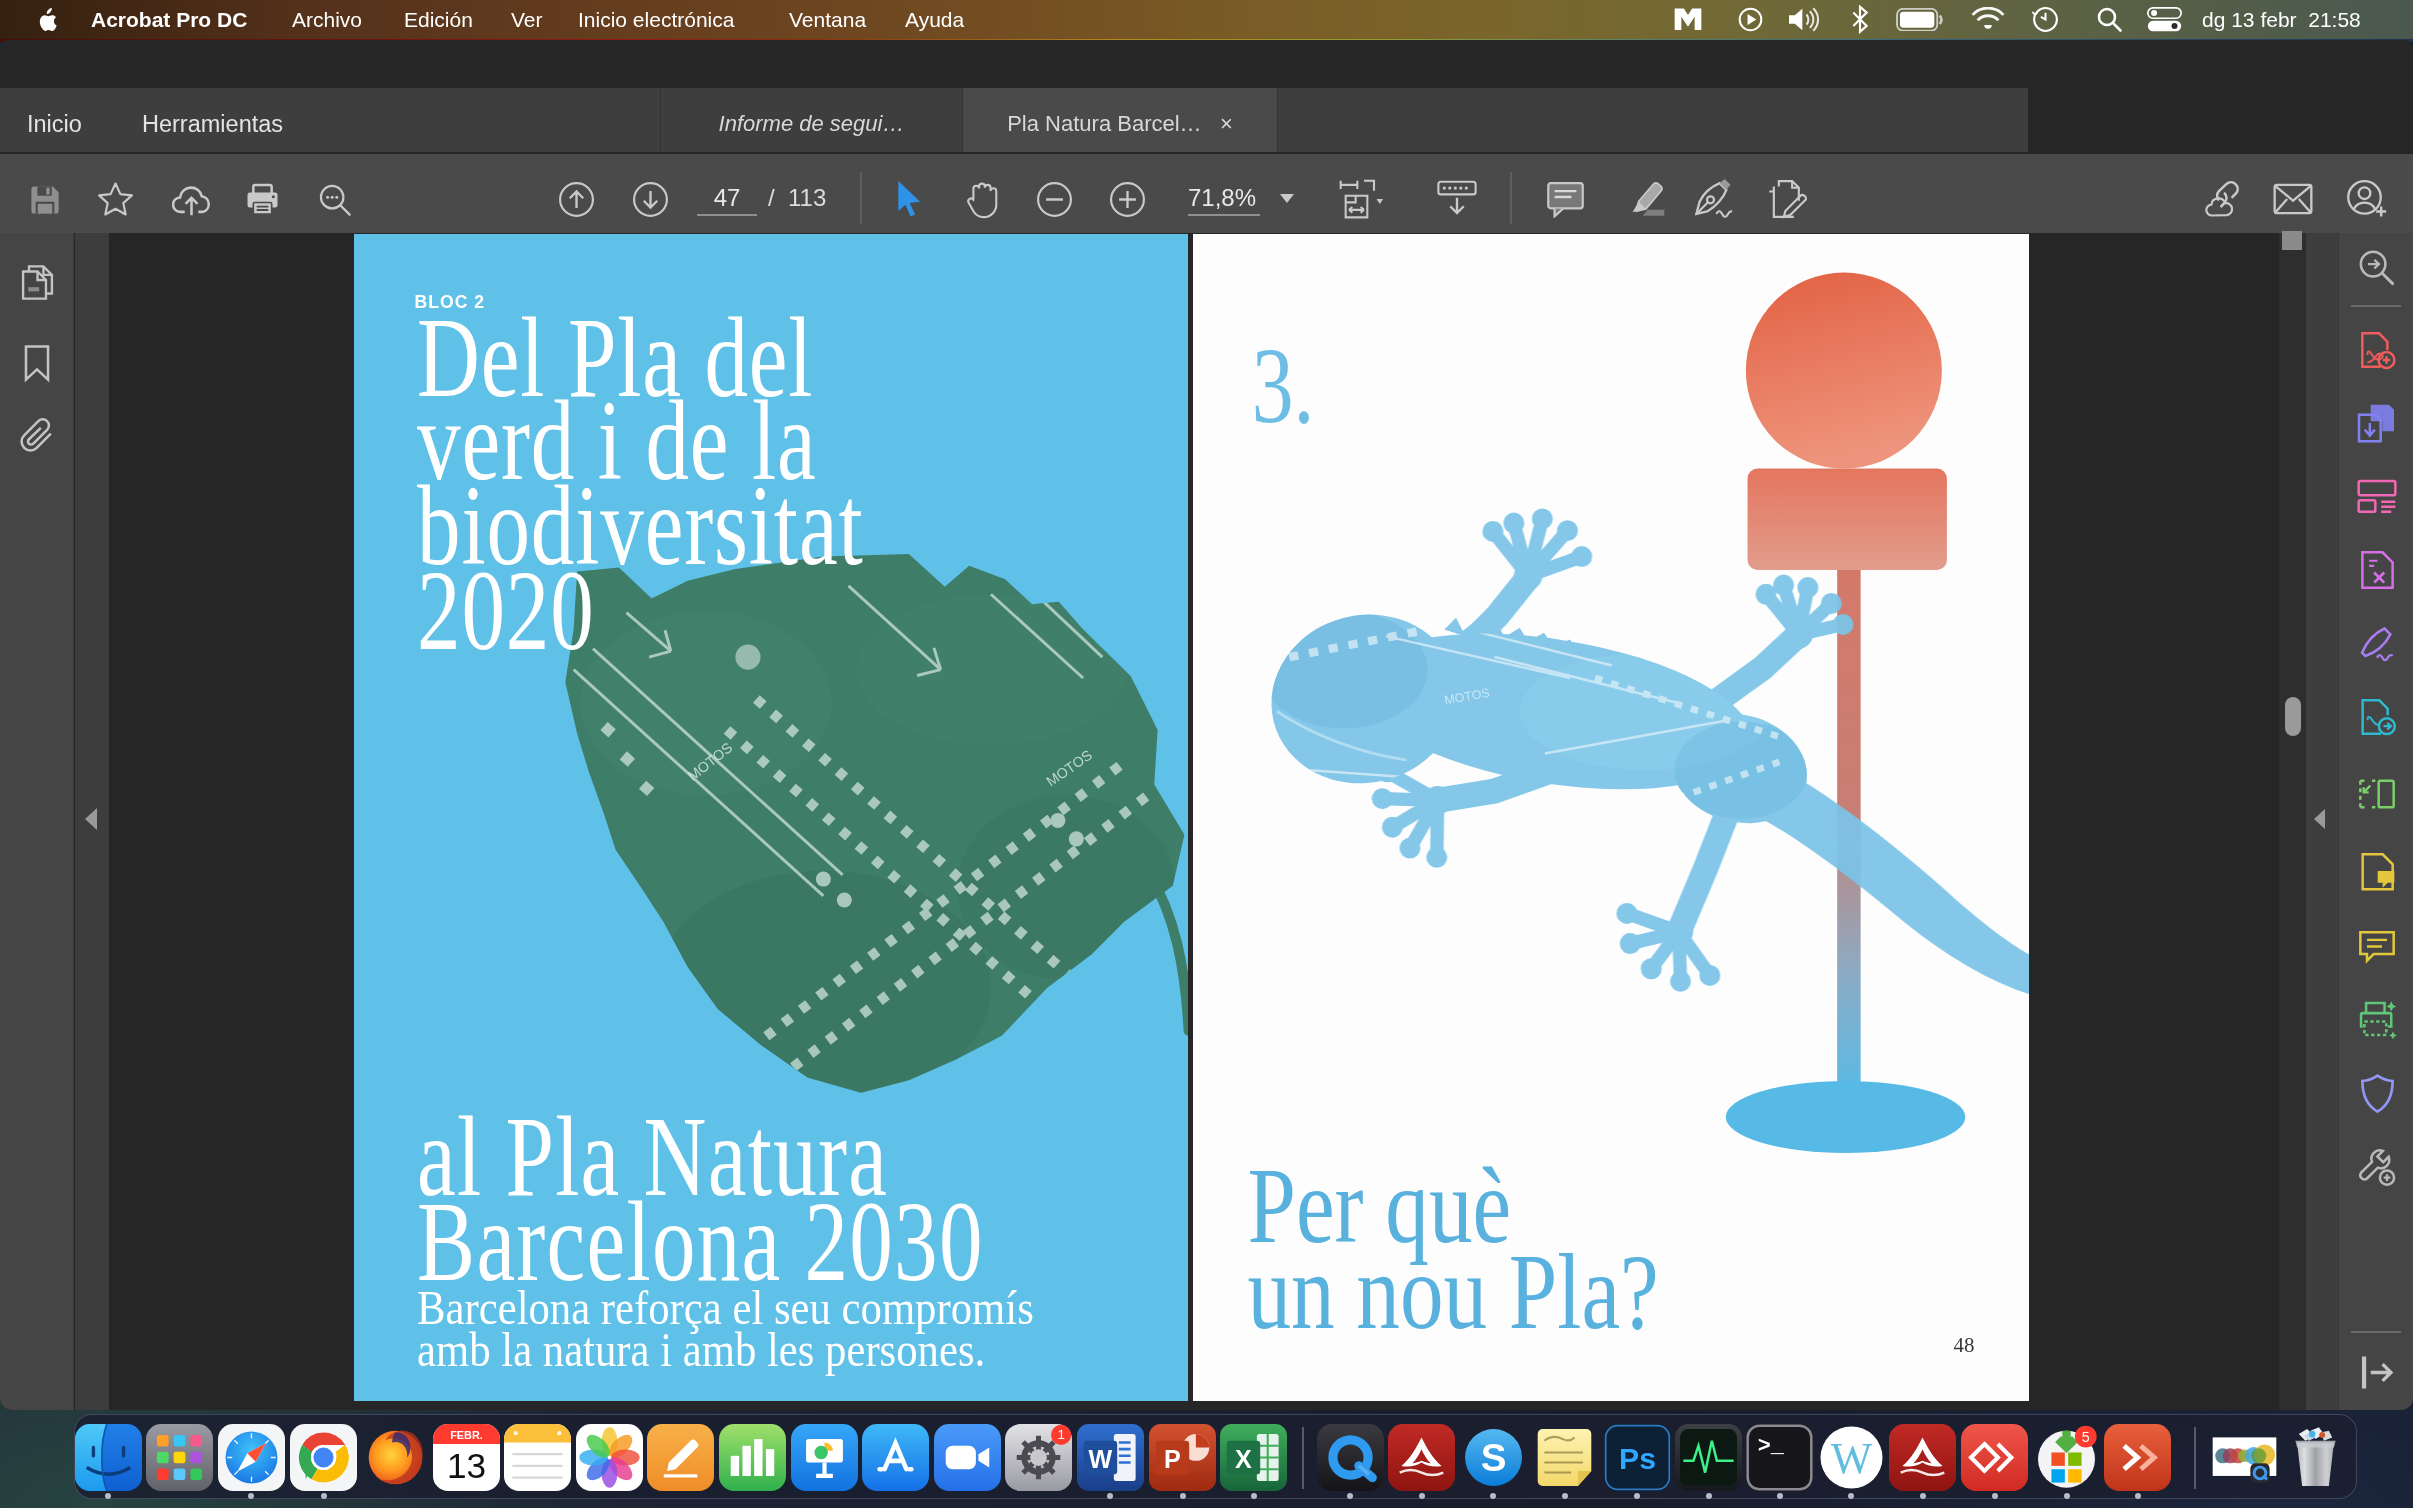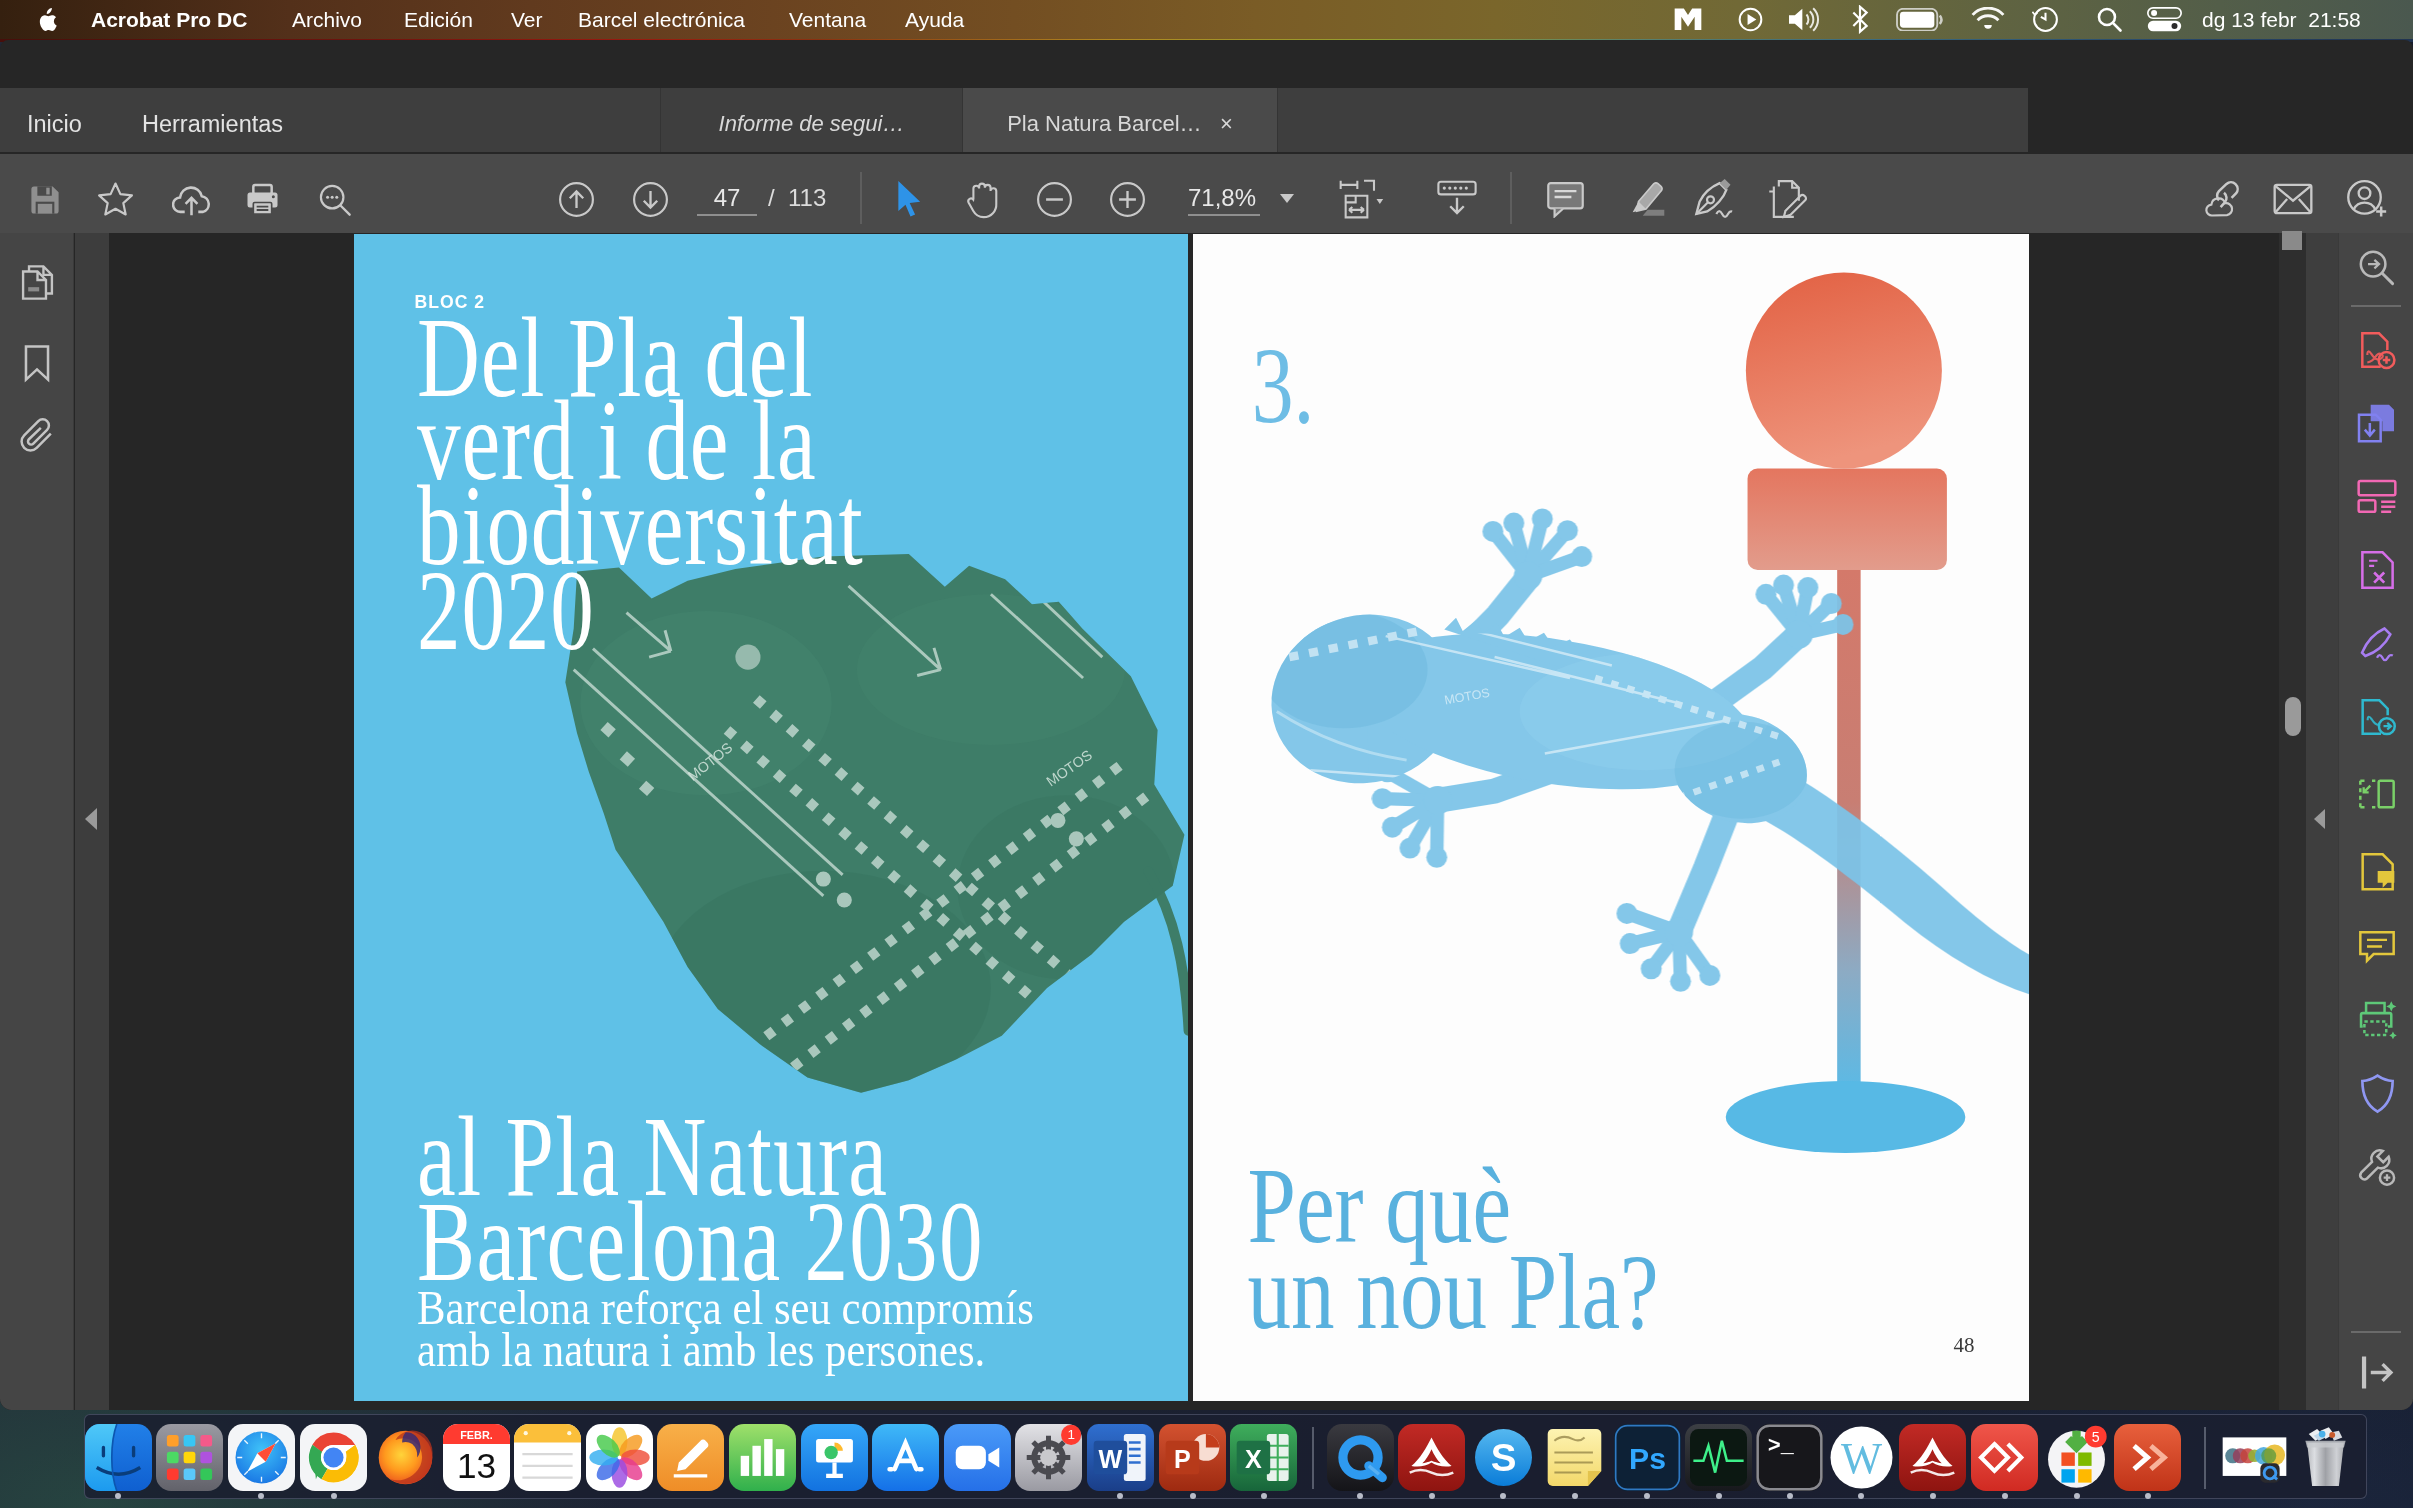--- a/index.html
+++ b/index.html
@@ -32,39 +32,39 @@
 #mainarea{position:absolute;left:0;top:193px;width:2413px;height:1177px;background:#262626;}
 #lsidebar{position:absolute;left:0;top:0;width:74px;height:1177px;background:#454545;border-right:1.7px solid #3a3a3a;}
 #scrolltrack{position:absolute;left:2279px;top:0;width:27px;height:1177px;background:#2e2e2e;}
 #gutter{position:absolute;left:2306px;top:0;width:32px;height:1177px;background:#3e3e3e;}
 #lgutter{position:absolute;left:75px;top:0;width:34px;height:1177px;background:#3d3d3d;}
 #rsidebar{position:absolute;left:2338px;top:0;width:75px;height:1177px;background:#454545;border-left:1.7px solid #3a3a3a;}
 
 #pageL{position:absolute;left:354px;top:0.8px;width:834px;height:1167px;background:#5fc1e7;overflow:hidden;}
 #pageR{position:absolute;left:1193px;top:0.8px;width:836px;height:1167px;background:#fdfdfd;overflow:hidden;}
 
-#dock{position:absolute;left:84px;top:1414px;width:2283px;height:85px;background:rgba(26,31,48,0.88);border:1.7px solid rgba(125,135,160,0.38);border-radius:6px;}
+#dock{position:absolute;left:74px;top:1414px;width:2283px;height:85px;background:rgba(26,31,48,0.88);border:1.7px solid rgba(125,135,160,0.38);border-radius:18px;}
 .dicon{position:absolute;top:9.2px;width:67px;height:67px;}
 .ddot{position:absolute;top:78px;width:5.9px;height:5.9px;border-radius:50%;background:#b8bcc8;}
 .dsep{position:absolute;top:11.7px;width:1.7px;height:62px;background:rgba(200,205,220,0.35);}
 </style>
 </head>
 <body>
 <div id="stage">
   <div id="wall"></div>
   <div id="wallstrip"></div>
   <div id="menubar">
     <svg class="abs" style="left:35px;top:7.5px;" width="22.6" height="25" viewBox="0 0 27 30">
       <path fill="#fff" d="M18.5 4.8c1.1-1.4 1.9-3.3 1.7-4.8-1.6.1-3.4 1.1-4.5 2.4-1 1.2-1.9 3.1-1.6 4.7 1.7.1 3.3-.9 4.4-2.3zM22.6 15.9c0-3.1 2.5-4.6 2.6-4.7-1.4-2.1-3.7-2.4-4.5-2.4-1.9-.2-3.7 1.1-4.7 1.1-1 0-2.5-1.1-4.1-1.1-2.1 0-4 1.2-5.1 3.1-2.2 3.8-.6 9.4 1.6 12.5 1 1.5 2.3 3.2 3.9 3.1 1.6-.1 2.2-1 4.1-1 1.9 0 2.4 1 4.1 1 1.7 0 2.8-1.5 3.8-3 1.2-1.7 1.7-3.4 1.7-3.5-.1 0-3.3-1.3-3.4-5.1z"></path>
     </svg>
     <div class="mi b" style="left:91px;">Acrobat Pro DC</div>
     <div class="mi" style="left:292px;">Archivo</div>
     <div class="mi" style="left:404px;">Edición</div>
     <div class="mi" style="left:511px;">Ver</div>
-    <div class="mi" style="left:578px;">Barcel electrónica</div>
+    <div class="mi" style="left:578px;">Inicio electrónica</div>
     <div class="mi" style="left:789px;">Ventana</div>
     <div class="mi" style="left:905px;">Ayuda</div>
     <div id="mright">
       <svg class="abs" style="left:-740px;top:5px;" width="30" height="28.5" viewBox="0 0 36 34">
         <path fill="#fff" d="M2 4 L13 4 L18 12 L23 4 L34 4 L34 30 L26 30 L26 14 L18 26 L10 14 L10 30 L2 30 Z"></path>
       </svg>
       <svg class="abs" style="left:-675px;top:6.7px;" width="25" height="25" viewBox="0 0 30 30">
         <circle cx="15" cy="15" r="13" fill="none" stroke="#fff" stroke-width="2.4"></circle>
         <path fill="#fff" d="M11.5 8.5 L22 15 L11.5 21.5 Z"></path>
       </svg>

